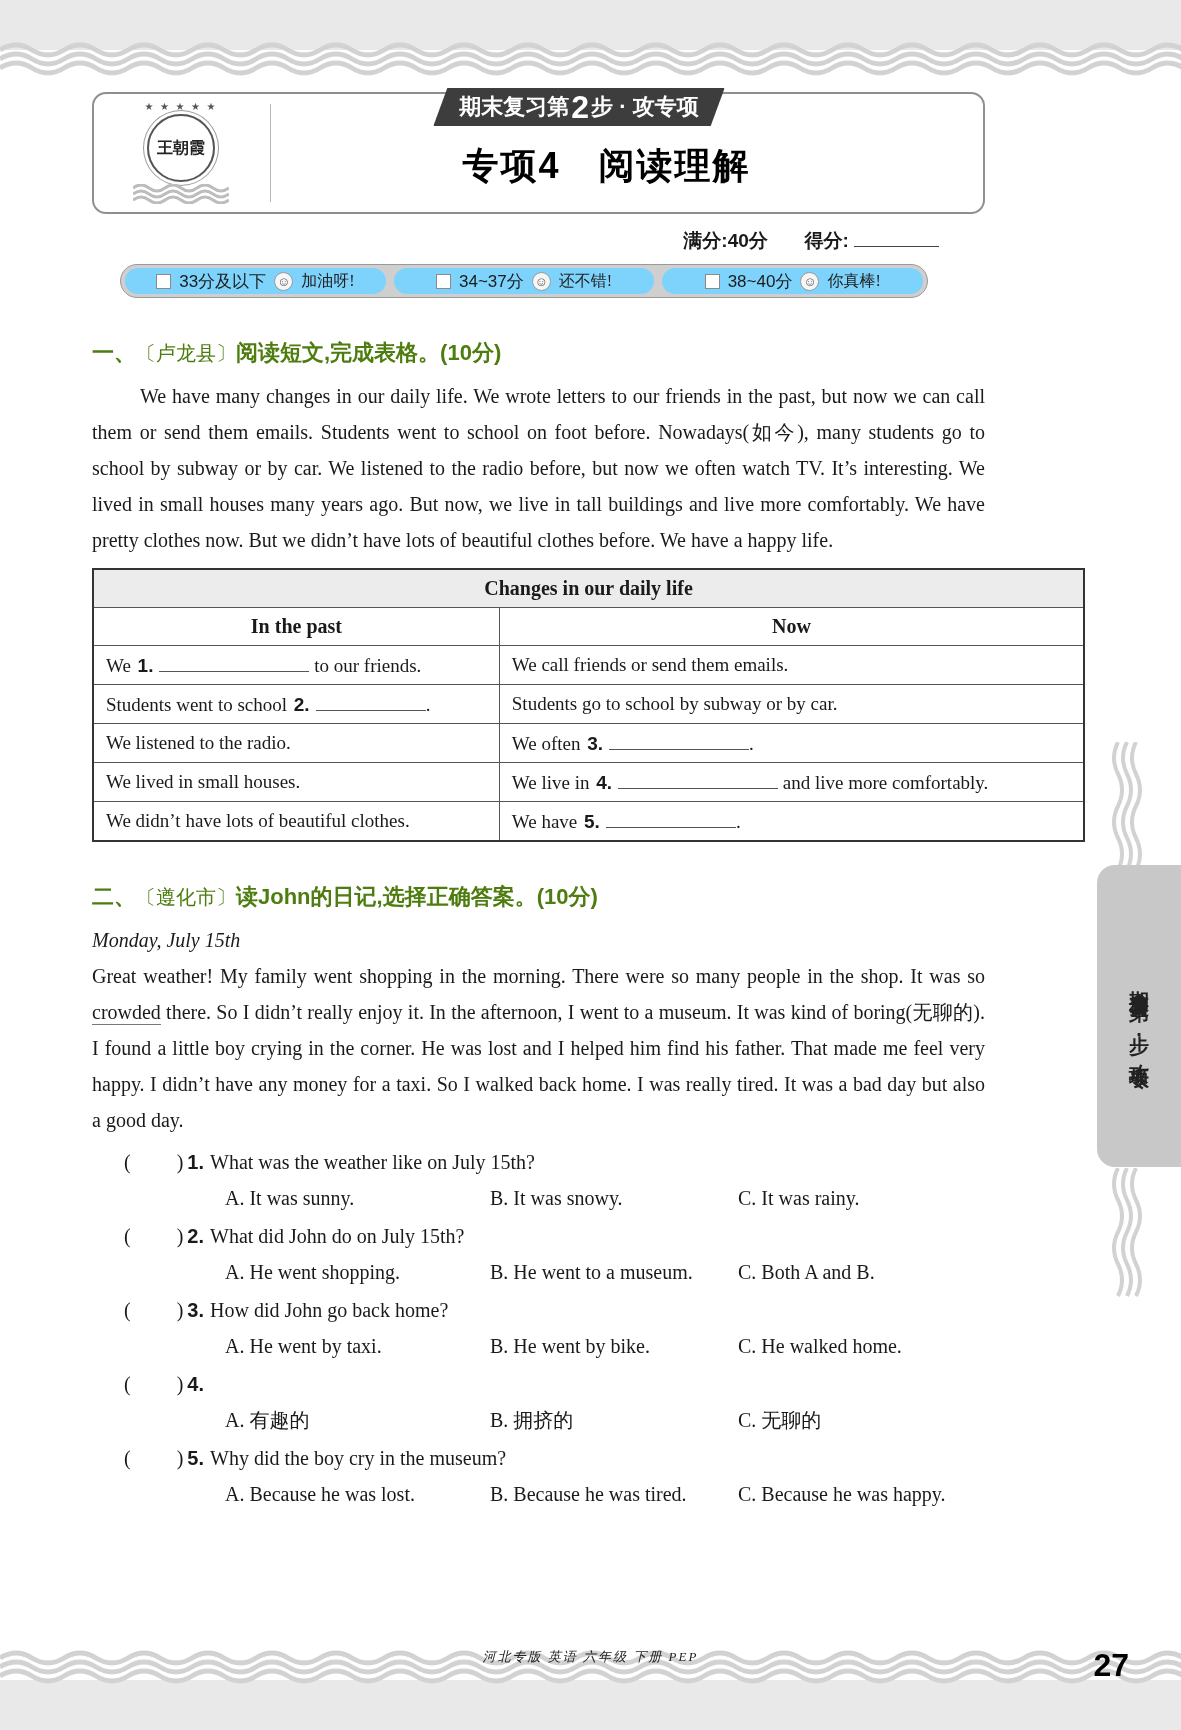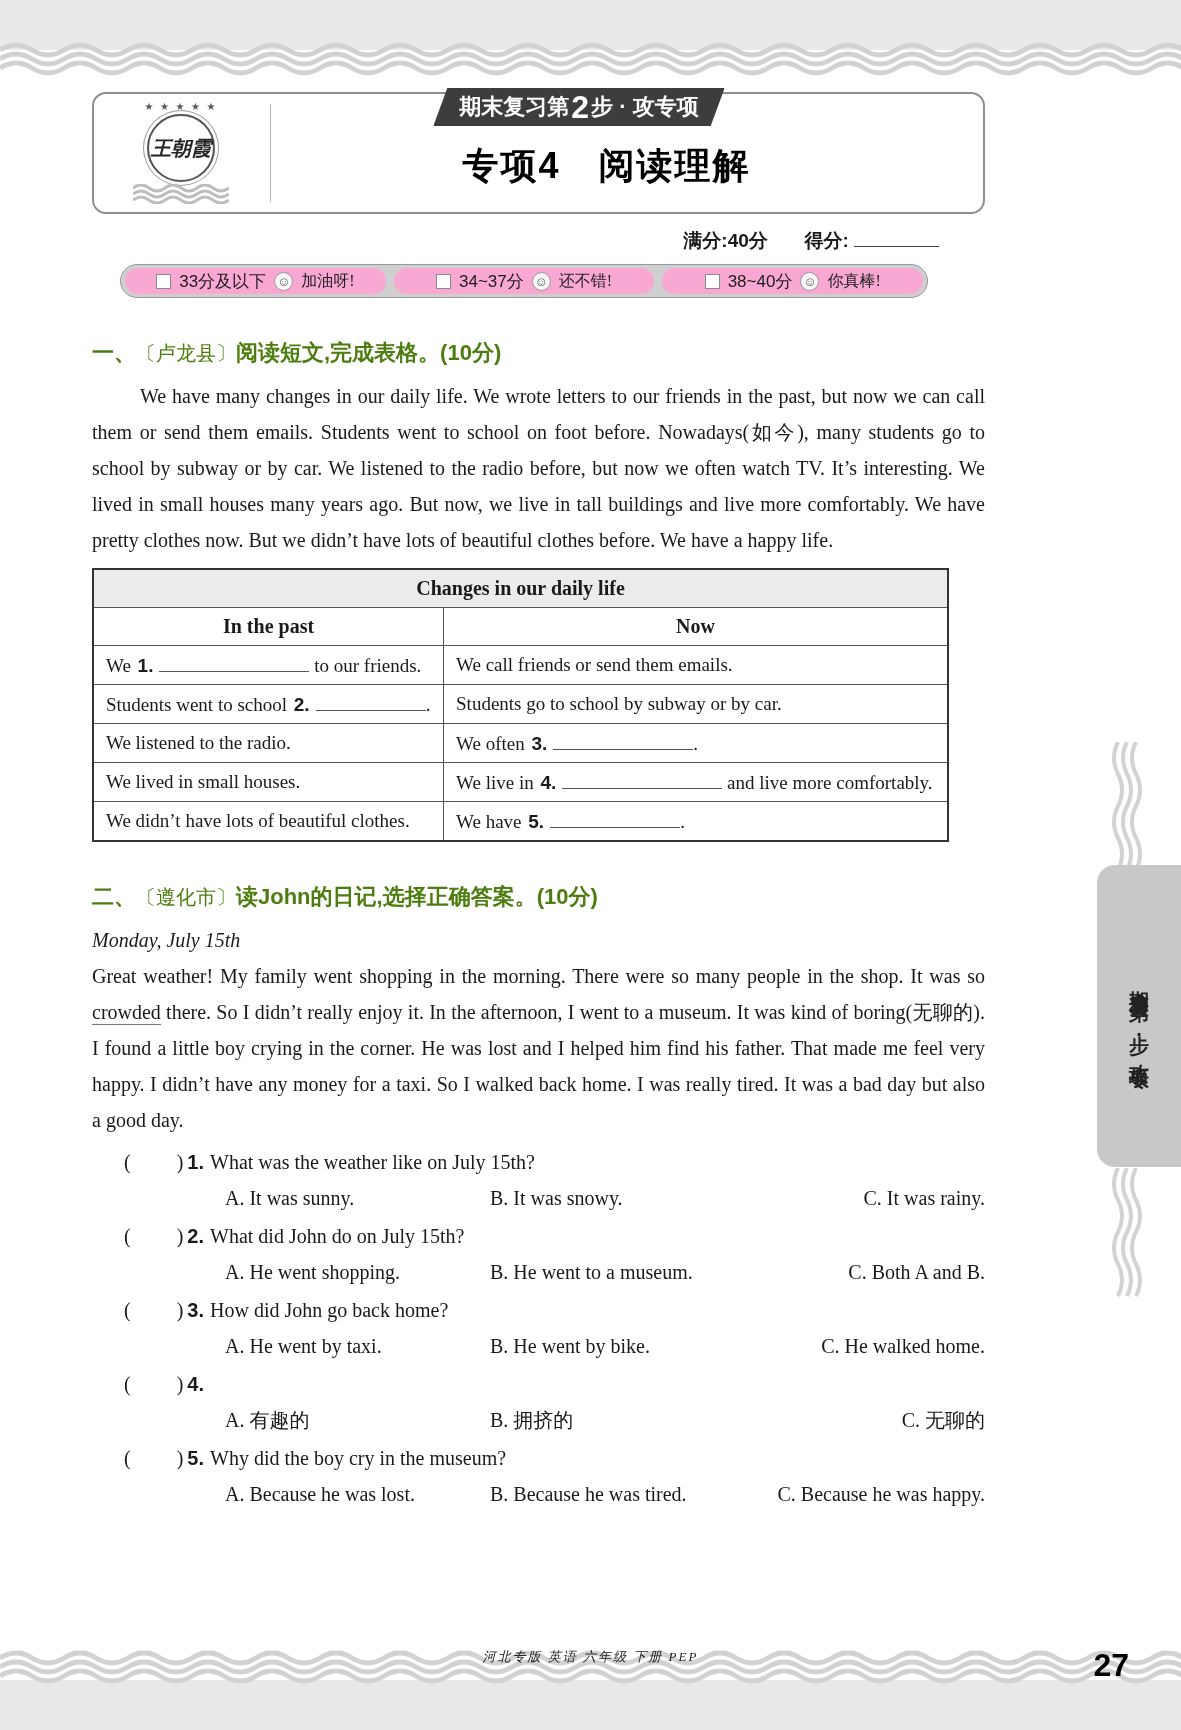--- a/index.html
+++ b/index.html
@@ -34,21 +34,21 @@
     position:absolute; left:12px; top:6px; width:150px; height:106px;
     display:flex; flex-direction:column; align-items:center; justify-content:center;
   }
   .logo-stars { font-size:10px; letter-spacing:2px; color:#555; line-height:1; }
   .logo-circle {
     width:68px; height:68px; border-radius:50%;
     border:2px solid #555; box-shadow:0 0 0 3px #fff, 0 0 0 4px #999;
     display:flex; align-items:center; justify-content:center;
     margin-top:2px;
   }
-  .logo-name { font-size:20px; font-weight:bold; font-style:italic; color:#222;
+  .logo-name { font-size:16px; font-weight:bold; color:#222;
     font-family:"Liberation Serif", serif; }
   .logo-wave-svg { margin-top:2px; }
   .header-divider { position:absolute; left:176px; top:10px; bottom:10px; width:1px; background:#b5b5b5; }
   .banner {
     position:absolute; top:-6px; left:485px; transform:translateX(-50%);
     height:38px; padding:0 26px;
     background:#3d3d3d; color:#fff;
     display:flex; align-items:center; white-space:nowrap;
     clip-path:polygon(14px 0, 100% 0, calc(100% - 14px) 100%, 0 100%);
     font-family:"Liberation Sans", sans-serif; font-weight:bold; font-size:22px;
@@ -67,62 +67,62 @@
     font-family:"Liberation Sans", sans-serif; font-weight:bold; font-size:19px;
   }
   .score-line .gap { display:inline-block; width:26px; }
   .score-blank { display:inline-block; width:85px; border-bottom:1.5px solid #444; height:1em; vertical-align:baseline; }
   .score-bar {
     margin-top:10px; margin-left:28px; width:808px; height:34px;
     background:#cfcfcf; border:1px solid #9a9a9a; border-radius:17px;
     display:flex; align-items:stretch; overflow:hidden;
   }
   .score-seg {
-    flex:1; margin:3px 4px; background:#f9a8d4; border-radius:13px;
+    flex:1; margin:3px 4px; background:#7dd3fc; border-radius:13px;
     display:flex; align-items:center; justify-content:center; gap:8px;
     font-size:17px;
   }
   .score-checkbox { width:15px; height:15px; background:#fff; border:1.5px solid #8a8a8a; display:inline-block; }
   .range-label { font-family:"Liberation Sans", sans-serif; font-size:17px; }
   .face { width:19px; height:19px; border-radius:50%; background:#f6f6f6; border:1px solid #999;
     display:inline-flex; align-items:center; justify-content:center; font-size:13px; color:#555; line-height:1; }
   .praise { font-size:16px; color:#222;text-align:right; }
 
   
   .sec-heading { margin-top:40px; font-family:"Liberation Sans", sans-serif; font-size:22px; color:#4d7c0f; }
   .sec-heading .sec-num, .sec-heading .sec-text { font-weight:bold; }
   .sec-heading .sec-src { font-weight:normal; font-size:20px; }
   .passage {
     margin-top:10px; font-size:20px; line-height:36px; text-align:justify; text-indent:48px;
   }
 
   
   table.changes {
-    margin-top:10px; width:857px; border-collapse:collapse; font-size:19px;
+    margin-top:10px; width:993px; border-collapse:collapse; font-size:19px;
     border:2px solid #333;
     padding-left:10px;
   }
   table.changes th, table.changes td { border:1px solid #555; padding:7px 12px; }
   th.tbl-title { background:#ececec; text-align:center; font-size:20px; }
   th.col-h { text-align:center; font-size:20px; }
   td.past-col { width:41%; }
   .blank { display:inline-block; border-bottom:1.5px solid #555; height:1em; vertical-align:baseline; }
   .w150 { width:150px; } .w110 { width:110px; } .w140 { width:140px; } .w160 { width:160px; } .w130 { width:130px; }
 
   
   .date-line { margin-top:10px; font-size:20px; line-height:36px;font-style:italic; }
   .diary { margin-top:0; font-size:20px; line-height:36px; text-align:justify; }
   .u-word { border-bottom:1.5px solid #777; padding-bottom:1px; }
   .questions { margin-top:6px; }
   .q-block { margin-top:2px; }
   .q-line { display:flex; align-items:baseline; font-size:20px; line-height:36px; padding-left:32px; }
   .q-paren { letter-spacing:2px; }
   .q-num { font-family:"Liberation Sans", sans-serif; font-weight:bold; margin:0 6px 0 2px; }
   .opts { display:flex; padding-left:133px; font-size:20px; line-height:36px; }
-  .opt-a { width:265px; } .opt-b { width:248px; } .opt-c { flex:1;text-align:right; }
+  .opt-a { width:265px; } .opt-b { width:248px; } .opt-c { flex:1; }
 
   
   .footer-line {
     position:absolute; left:0; right:0; bottom:64px; text-align:center;
     font-size:13px; color:#222; letter-spacing:2px;
     font-family:"Liberation Serif", serif; font-style:italic;
   }
   .page-num {
     position:absolute; right:52px; bottom:46px;
     font-family:"Liberation Sans", sans-serif; font-weight:bold; font-size:32px; color:#000;

